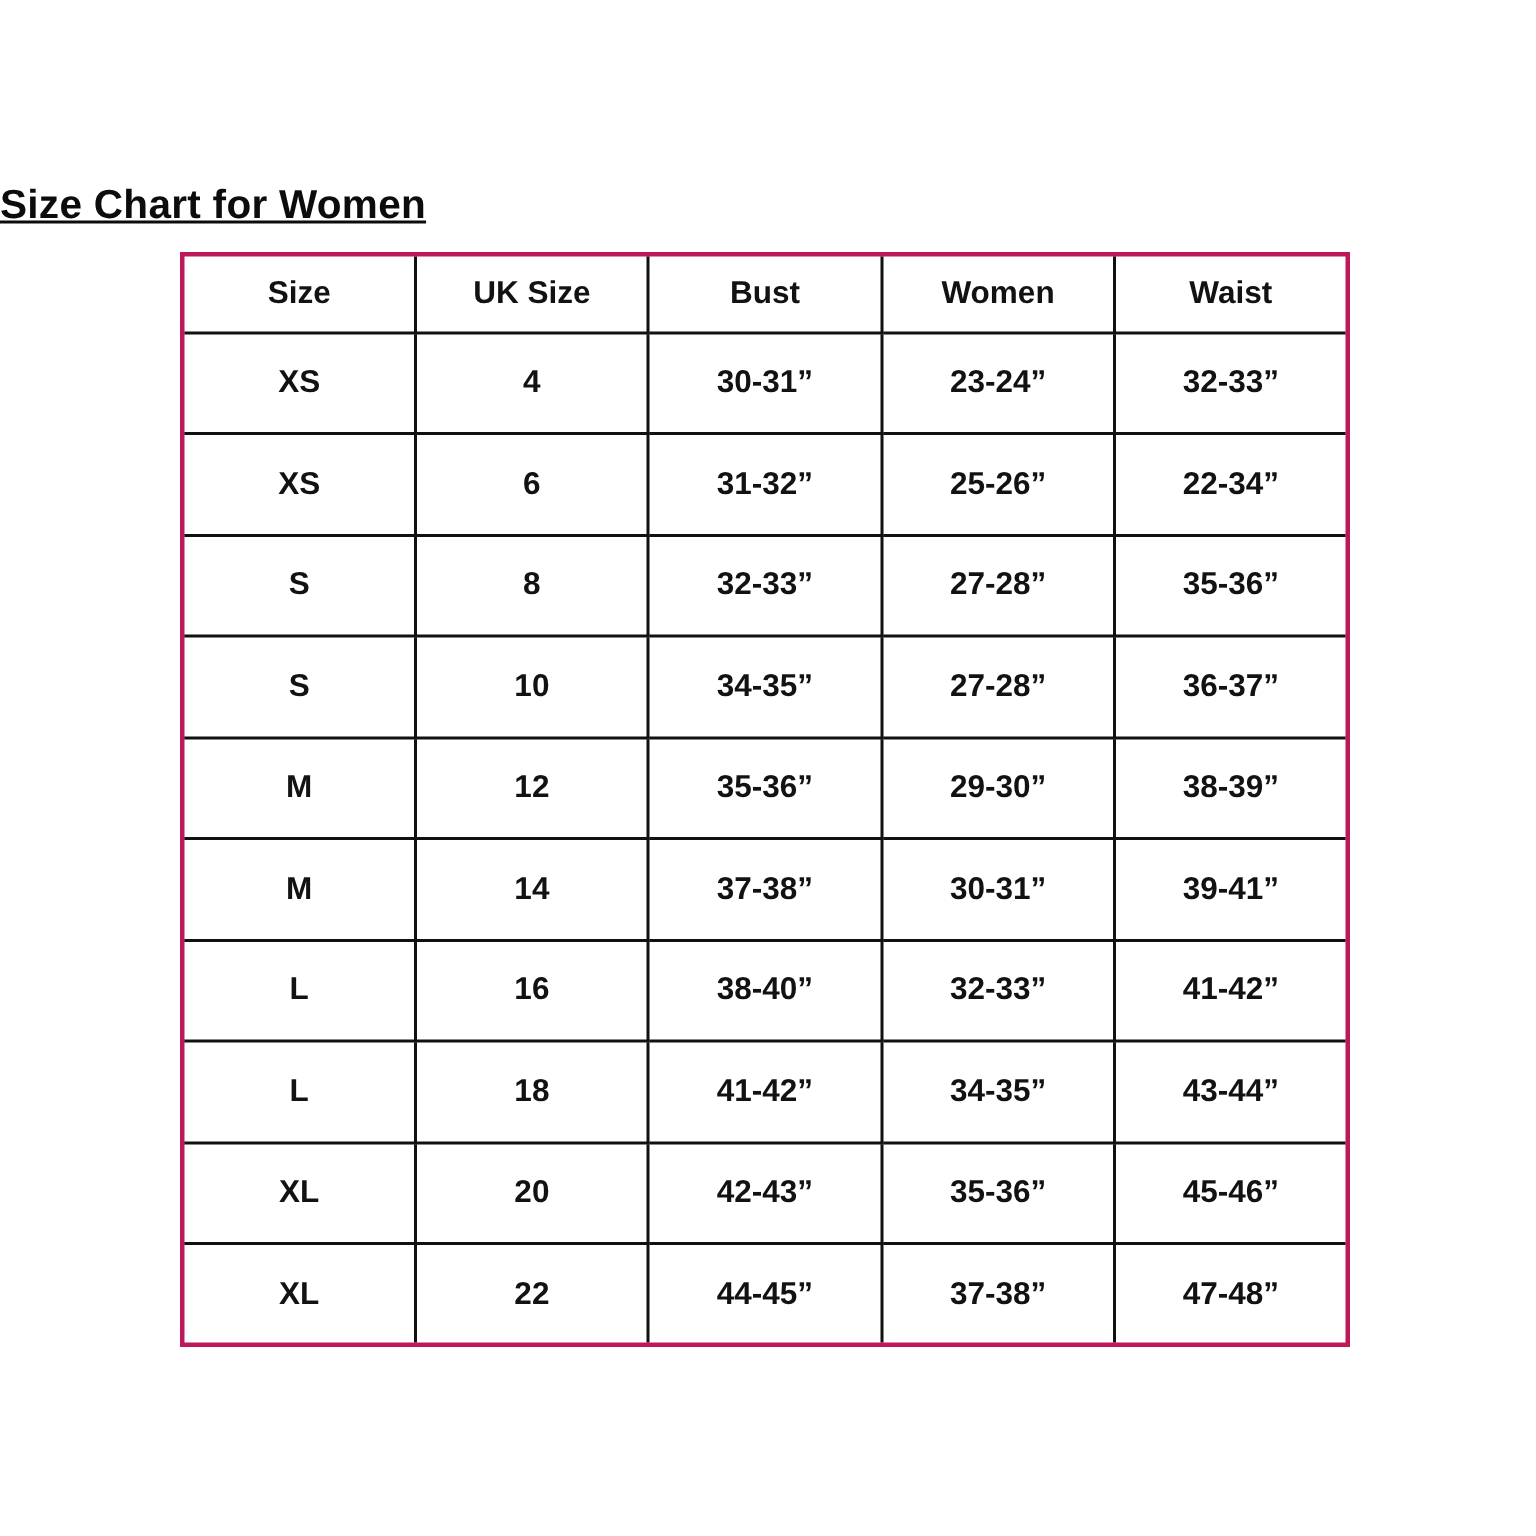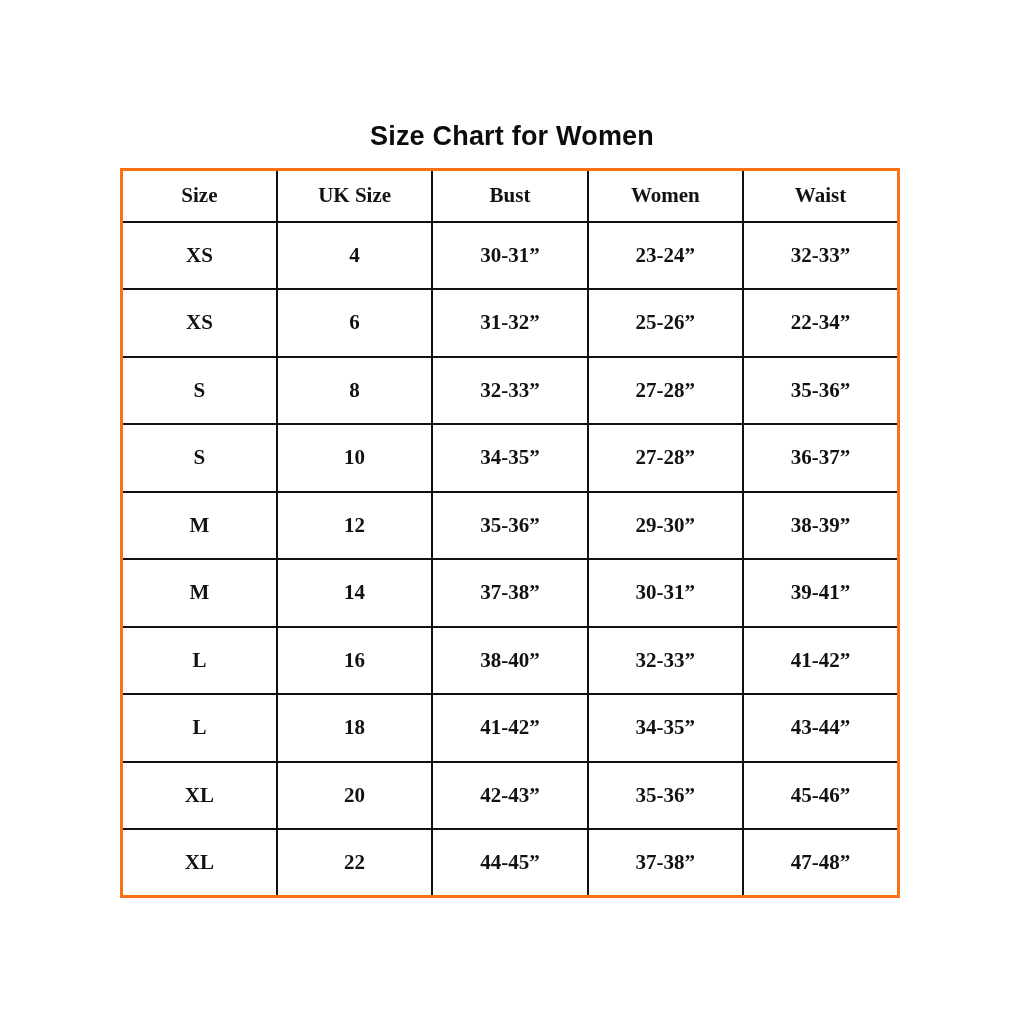--- a/index.html
+++ b/index.html
@@ -12,37 +12,37 @@
     height: 1024px;
     position: relative;
     font-family: "Liberation Sans", sans-serif;
     color: #111111;
   }
   .page-title {
     position: absolute;
     top: 103px;
     left: 0;
     width: 100%;
-    text-align: center;
+    text-align: left;
     font-size: 27px;
     font-weight: bold;
     letter-spacing: 0.2px;
     color: #0c0c0c;
+    text-decoration: underline;
   }
   table.size-chart {
     position: absolute;
     left: 120px;
     top: 168px;
     width: 780px;
     height: 730px;
     border-collapse: collapse;
     table-layout: fixed;
-    border: 3px solid #f97316;
+    border: 3px solid #be185d;
     background: #ffffff;
-    font-family: Liberation Serif, serif;
   }
   table.size-chart th,
   table.size-chart td {
     border: 2.5px solid #111111;
     text-align: center;
     vertical-align: middle;
     font-weight: bold;
     font-size: 21px;
     color: #121212;
     padding: 0;

